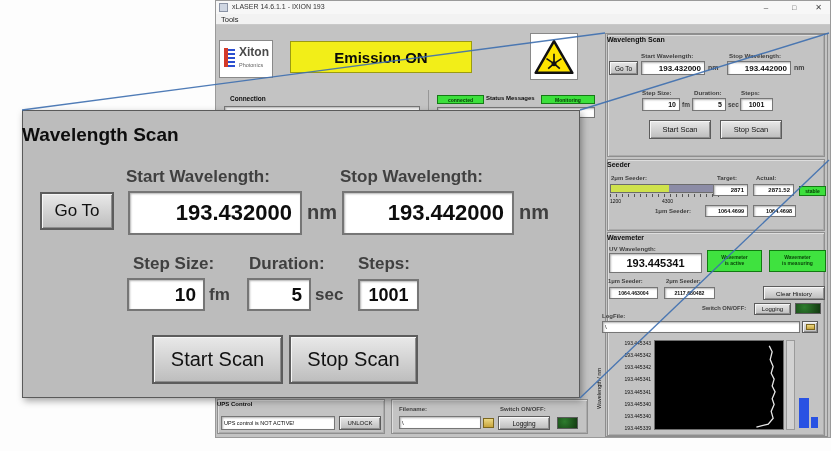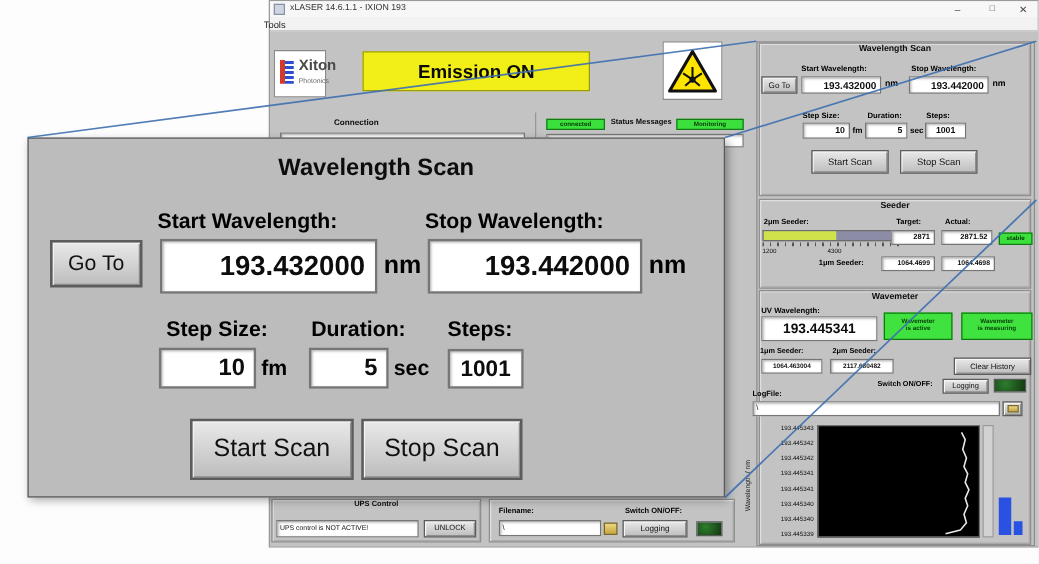--- a/index.html
+++ b/index.html
@@ -1,28 +1,28 @@
 <!DOCTYPE html>
 <html><head>
 <meta charset="utf-8">
 <style>
   * { margin:0; padding:0; box-sizing:border-box; }
   body { font-family:"Liberation Sans", sans-serif; background:#ffffff; color:#0d0d0d; }
   #canvas { position:relative; width:831px; height:451px; background:#fdfdfd; overflow:hidden; }
   .a { position:absolute; }
-  .lbl { font-weight:700; white-space:nowrap; color:#000000; }
+  .lbl { font-weight:700; white-space:nowrap; color:#404040; }
   .f { background:#ffffff; border:1px solid #767676; box-shadow:inset 1px 1px 2px rgba(0,0,0,.30); display:flex; align-items:center; overflow:hidden; }
   .num { width:100%; text-align:right; font-weight:700; padding-right:3px; }
   .numc { width:100%; text-align:center; font-weight:700; }
   .numl { width:100%; text-align:left; font-weight:400; padding-left:2px; }
   .btn { background:linear-gradient(180deg,#e9e9e9,#bdbdbd); border:1px solid #5c5c5c;
          box-shadow:inset 1px 1px 0 #f6f6f6, inset -1px -1px 0 #8d8d8d;
          display:flex; align-items:center; justify-content:center; font-weight:400; color:#111; cursor:default; }
   .grp { border:1px solid #8f8f8f; box-shadow:inset 1px 1px 0 #dedede, inset -1px -1px 0 #ababab; }
-  .hdr { font-weight:700; text-align:center; color:#0d0d0d; white-space:nowrap; }
+  .hdr { font-weight:700; text-align:left; color:#0d0d0d; white-space:nowrap; }
   .badge { background:#3ce03c; border:1px solid #157a15; color:#053805; font-weight:700; text-align:center; overflow:hidden; white-space:nowrap; }
   .gbox { background:#3fe23f; border:1px solid #117a11; color:#073f07; font-weight:700; text-align:center; line-height:1.15; display:flex; flex-direction:column; justify-content:center; }
   .led { background:radial-gradient(circle at 35% 35%, #2e7d2e, #123810); border:1px solid #5a5a5a; }
   .folder { background:linear-gradient(#ecd884,#c7a43c); border:1px solid #7b661f; }
   .win { background:#ececec; border:1px solid #9a9a9a; }
   .panelgray { background:#c3c3c3; }
   .vtext { writing-mode:vertical-rl; transform:rotate(180deg); }
 </style>
 </head>
 <body>
@@ -32,25 +32,25 @@
   <div class="a win" style="left:215px;top:0;width:616px;height:438px;"></div>
 
   <div class="a" style="left:216px;top:1px;width:614px;height:13px;background:#f7f7f7;"></div>
   <div class="a" style="left:219px;top:3px;width:9px;height:9px;background:#cfd6e2;border:1px solid #8a93a5;"></div>
   <div class="a" style="left:232px;top:3px;font-size:7px;color:#333;">xLASER 14.6.1.1 - IXION 193</div>
   <div class="a" style="left:753px;top:1px;width:26px;height:12px;display:flex;align-items:center;justify-content:center;font-size:8px;color:#444;">–</div>
   <div class="a" style="left:781px;top:1px;width:26px;height:12px;display:flex;align-items:center;justify-content:center;font-size:7px;color:#444;">□</div>
   <div class="a" style="left:807px;top:1px;width:23px;height:12px;display:flex;align-items:center;justify-content:center;font-size:8px;color:#444;">✕</div>
 
   <div class="a" style="left:216px;top:14px;width:614px;height:11px;background:#f2f2f2;border-bottom:1px solid #c9c9c9;"></div>
-  <div class="a" style="left:211px;top:15px;font-size:7.5px;color:#222;">Tools</div>
+  <div class="a" style="left:221px;top:15px;font-size:7.5px;color:#222;">Tools</div>
 
   <div class="a panelgray" style="left:216px;top:25px;width:614px;height:412px;"></div>
 
-  <div class="a" style="left:219px;top:40px;width:42px;height:38px;background:#fff;border:1px solid #898989;">
+  <div class="a" style="left:219px;top:40px;width:54px;height:38px;background:#fff;border:1px solid #898989;">
     <div class="a" style="left:4px;top:7px;width:11px;height:19px;border-left:4px solid #d43a2a;background:repeating-linear-gradient(0deg,#2b4fd0 0 2px,#ffffff 2px 4px);"></div>
     <div class="a" style="left:19px;top:4px;font-size:12px;font-weight:700;color:#4a4a4a;">Xiton</div>
     <div class="a" style="left:19px;top:21px;font-size:5.5px;color:#666;">Photonics</div>
   </div>
   <div class="a" style="left:290px;top:41px;width:182px;height:32px;background:#f2ee18;border:1px solid #9b9b12;display:flex;align-items:center;justify-content:center;font-size:15px;font-weight:700;color:#0a0a0a;">Emission ON</div>
   <div class="a" style="left:530px;top:33px;width:48px;height:47px;background:#fff;border:1px solid #898989;display:flex;align-items:center;justify-content:center;">
     <svg width="40" height="38" viewBox="0 0 48 44">
       <polygon points="24,3 46,41 2,41" fill="#ffe400" stroke="#111" stroke-width="3" stroke-linejoin="round"></polygon>
       <g stroke="#111" stroke-width="2">
         <line x1="24" y1="30" x2="24" y2="18"></line>

